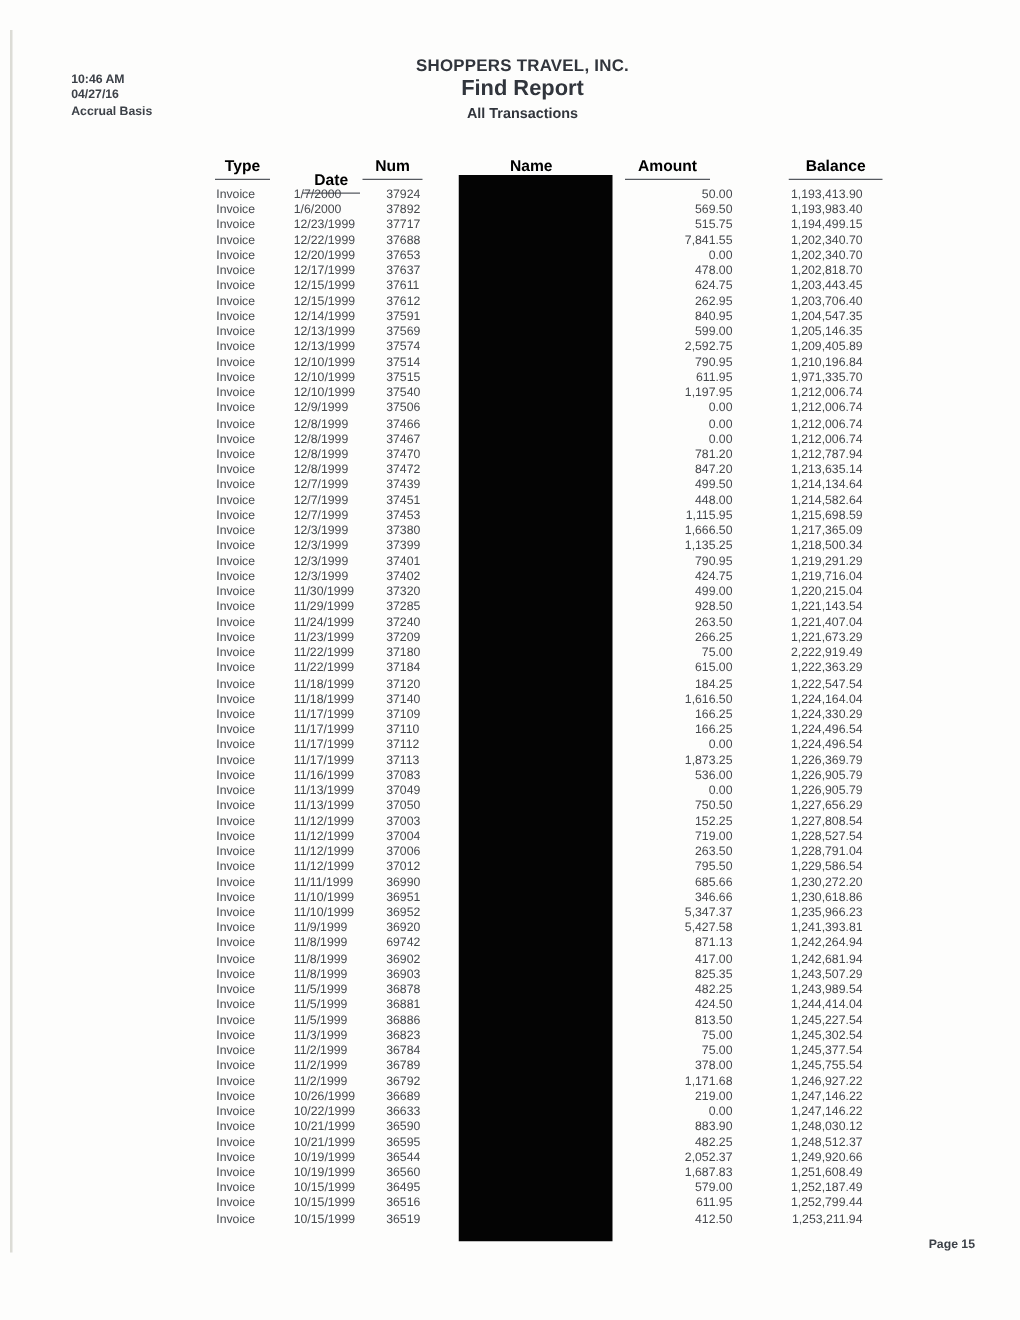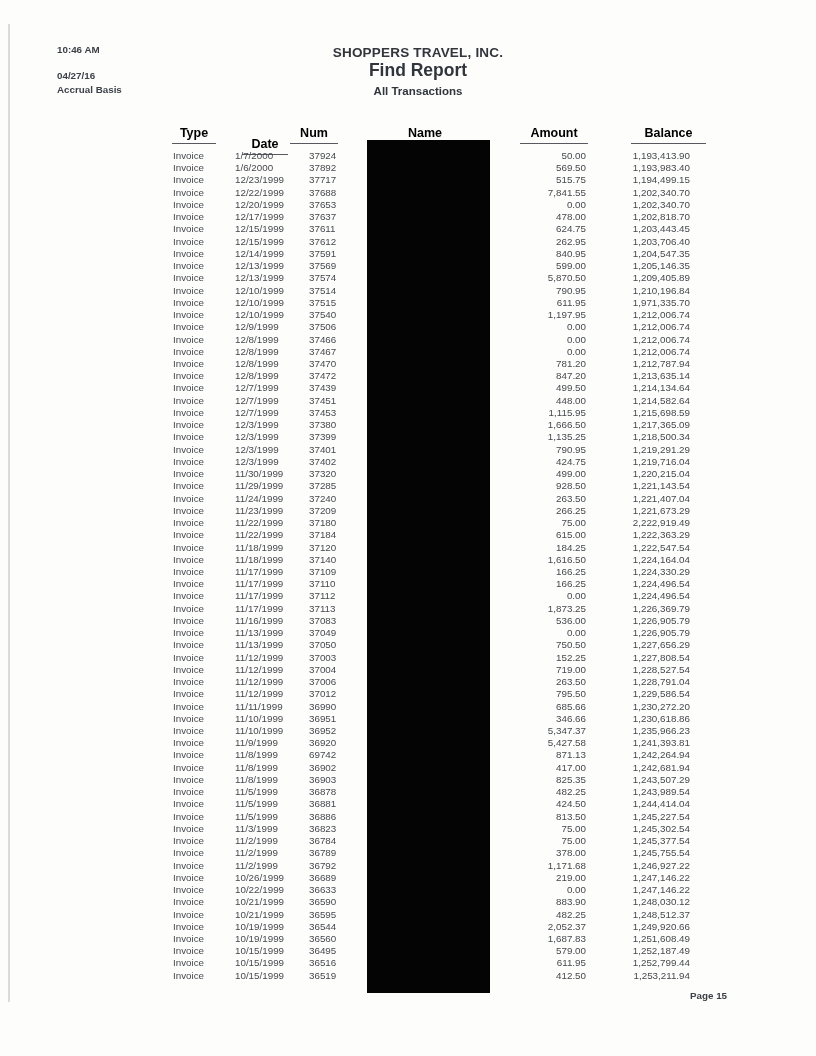--- a/index.html
+++ b/index.html
@@ -6,46 +6,46 @@
   body{
     width:816px;height:1056px;
     background:#fcfcfa;
     font-family:"Liberation Sans", sans-serif;
     color:#3e4248;
     -webkit-font-smoothing:antialiased;
   }
   .page{position:relative;width:816px;height:1056px;background:#fdfdfc;overflow:hidden;}
   .scan-line{position:absolute;left:8px;top:24px;width:2px;height:978px;background:#dcdcd6;}
   .meta{position:absolute;left:57px;top:0;font-size:9.8px;font-weight:700;color:#3c4148;}
-  .meta-time{position:absolute;left:0;top:44px;white-space:nowrap;}
+  .meta-time{position:absolute;left:0;top:58px;white-space:nowrap;}
   .meta-date{position:absolute;left:0;top:70px;white-space:nowrap;}
   .meta-basis{position:absolute;left:0;top:84px;white-space:nowrap;}
   .center-head{position:absolute;left:18px;top:0;width:800px;text-align:center;color:#31353c;}
   .company{position:absolute;left:0;top:45px;width:100%;font-size:13.5px;font-weight:700;letter-spacing:.2px;}
   .title{position:absolute;left:0;top:60px;width:100%;font-size:17.5px;font-weight:700;}
   .subtitle{position:absolute;left:0;top:85px;width:100%;font-size:11.5px;font-weight:700;}
   .colhead{position:absolute;top:126px;height:17px;font-size:12.5px;font-weight:700;
            color:#000000;text-align:center;border-bottom:1.5px solid #565a60;line-height:15px;}
   .colhead.no-line{border-bottom:none;}
   .ch-type{left:172px;width:44px;}
   .ch-date{left:242px;width:46px;margin-top:11px;}
   .ch-num{left:290px;width:48px;}
   .ch-name{left:384px;width:82px;}
-  .ch-amount{left:520px;width:68px;}
+  .ch-amount{left:500px;width:68px;}
   .ch-balance{left:631px;width:75px;}
   .rows{position:absolute;left:0;top:150px;width:756px;}
   .row{position:relative;height:12.24px;line-height:12.24px;font-size:9.8px;color:#45484d;}
   .cell{position:absolute;white-space:nowrap;}
   .cell.type{left:173px;width:60px;text-align:left;}
   .cell.date{left:235px;width:70px;text-align:left;}
   .cell.num{left:309px;width:50px;text-align:left;}
   .cell.amount{left:466px;width:120px;text-align:right;}
   .cell.balance{left:570px;width:120px;text-align:right;}
   .redaction{position:absolute;left:367px;top:140px;width:123px;height:853px;background:#040404;}
-  .page-num{position:absolute;left:690px;top:990px;width:90px;
+  .page-num{position:absolute;left:690px;top:990px;width:90px;text-align:right;
             font-size:9.8px;font-weight:700;color:#3c4148;}
 </style>
 </head>
 <body>
 
 <div class="page">
 
   <div class="scan-line"></div>
 
   <div class="meta">
@@ -137,21 +137,21 @@
         <span class="cell type">Invoice</span>
         <span class="cell date">12/13/1999</span>
         <span class="cell num">37569</span>
         <span class="cell amount">599.00</span>
         <span class="cell balance">1,205,146.35</span>
       </div>
       <div class="row">
         <span class="cell type">Invoice</span>
         <span class="cell date">12/13/1999</span>
         <span class="cell num">37574</span>
-        <span class="cell amount">5,870.50</span>
+        <span class="cell amount">2,592.75</span>
         <span class="cell balance">1,209,405.89</span>
       </div>
       <div class="row">
         <span class="cell type">Invoice</span>
         <span class="cell date">12/10/1999</span>
         <span class="cell num">37514</span>
         <span class="cell amount">790.95</span>
         <span class="cell balance">1,210,196.84</span>
       </div>
       <div class="row">

